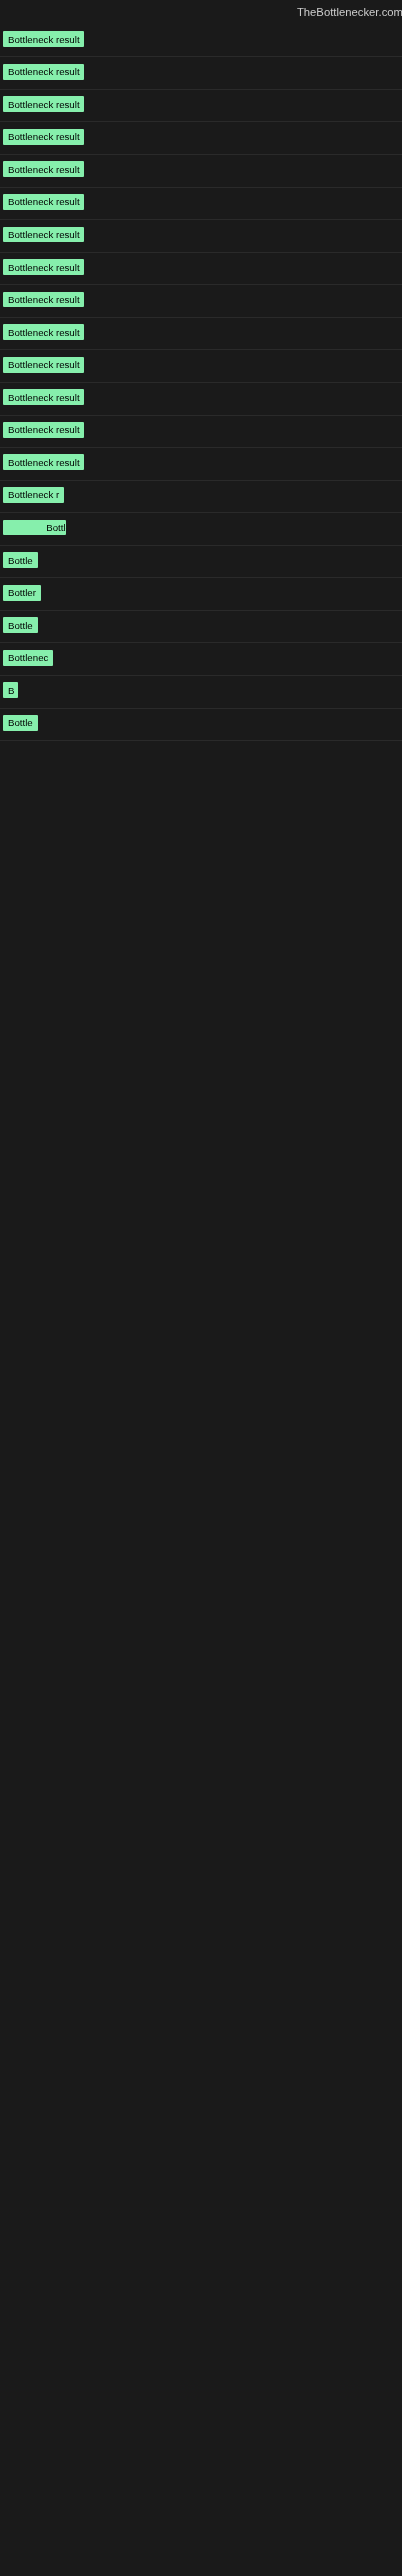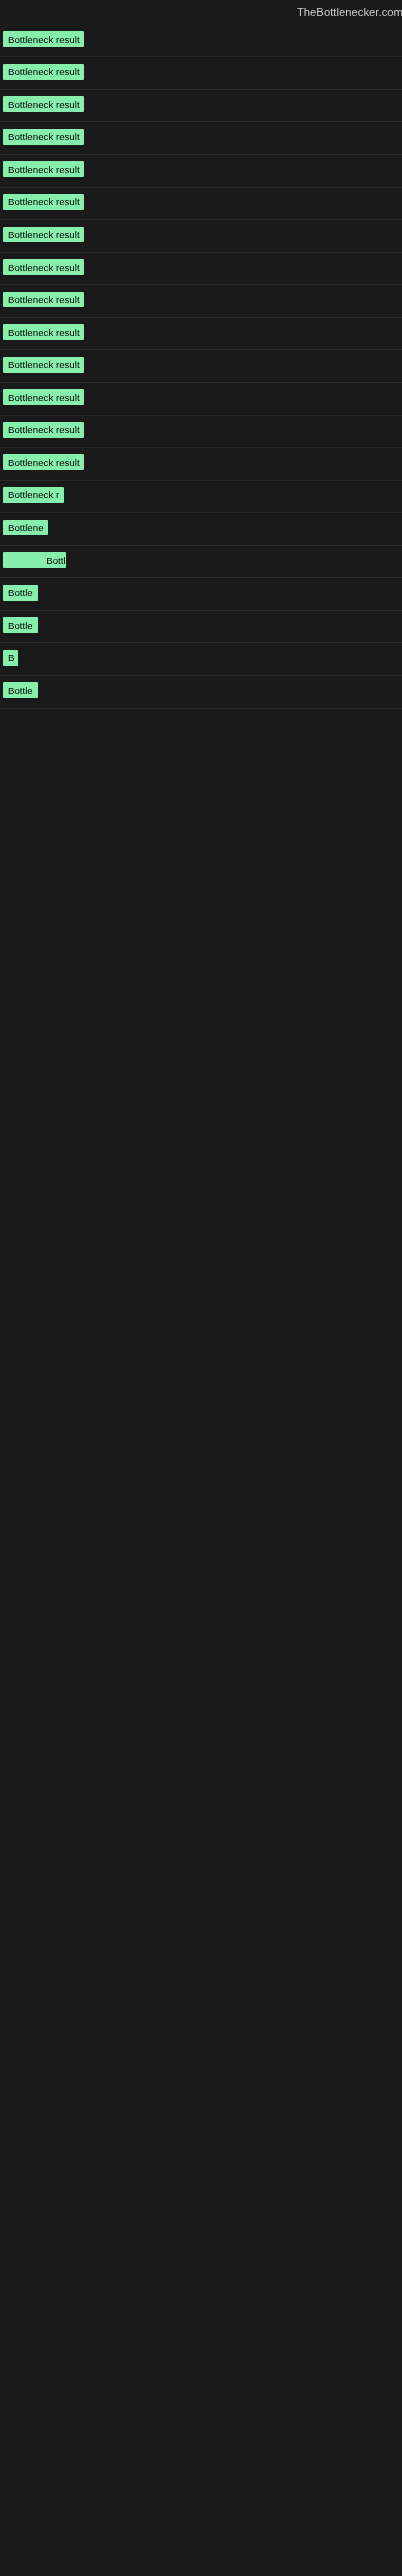--- a/index.html
+++ b/index.html
@@ -53,20 +53,21 @@
     <div class="result-row"><span class="bottleneck-badge" style="max-width: 97px;">Bottleneck result</span></div>
     <div class="result-row"><span class="bottleneck-badge" style="max-width: 97px;">Bottleneck result</span></div>
     <div class="result-row"><span class="bottleneck-badge" style="max-width: 97px;">Bottleneck result</span></div>
     <div class="result-row"><span class="bottleneck-badge" style="max-width: 97px;">Bottleneck result</span></div>
     <div class="result-row"><span class="bottleneck-badge" style="max-width: 97px;">Bottleneck result</span></div>
     <div class="result-row"><span class="bottleneck-badge" style="max-width: 97px;">Bottleneck result</span></div>
     <div class="result-row"><span class="bottleneck-badge" style="max-width: 93px;">Bottleneck result</span></div>
     <div class="result-row"><span class="bottleneck-badge" style="max-width: 93px;">Bottleneck result</span></div>
     <div class="result-row"><span class="bottleneck-badge" style="max-width: 89px;">Bottleneck result</span></div>
     <div class="result-row"><span class="bottleneck-badge" style="max-width: 72px;">Bottleneck r</span></div>
-    <div class="result-row"><span class="bottleneck-badge" style="max-width: 58px;">Bottlene</span></div>
     <div class="result-row"><span class="bottleneck-badge" style="max-width: 63px; padding-left: 43px;">Bottleneck</span></div>
     <div class="result-row"><span class="bottleneck-badge" style="max-width: 45px;">Bottle</span></div>
+    <div class="result-row"><span class="bottleneck-badge" style="max-width: 47px;">Bottler</span></div>
     <div class="result-row"><span class="bottleneck-badge" style="max-width: 37px;">Bottle</span></div>
+    <div class="result-row"><span class="bottleneck-badge" style="max-width: 60px;">Bottlenec</span></div>
     <div class="result-row"><span class="bottleneck-badge" style="max-width: 14.5px;">B</span></div>
     <div class="result-row"><span class="bottleneck-badge" style="max-width: 43px;">Bottle</span></div>
   </div>
 
 
 </body></html>

